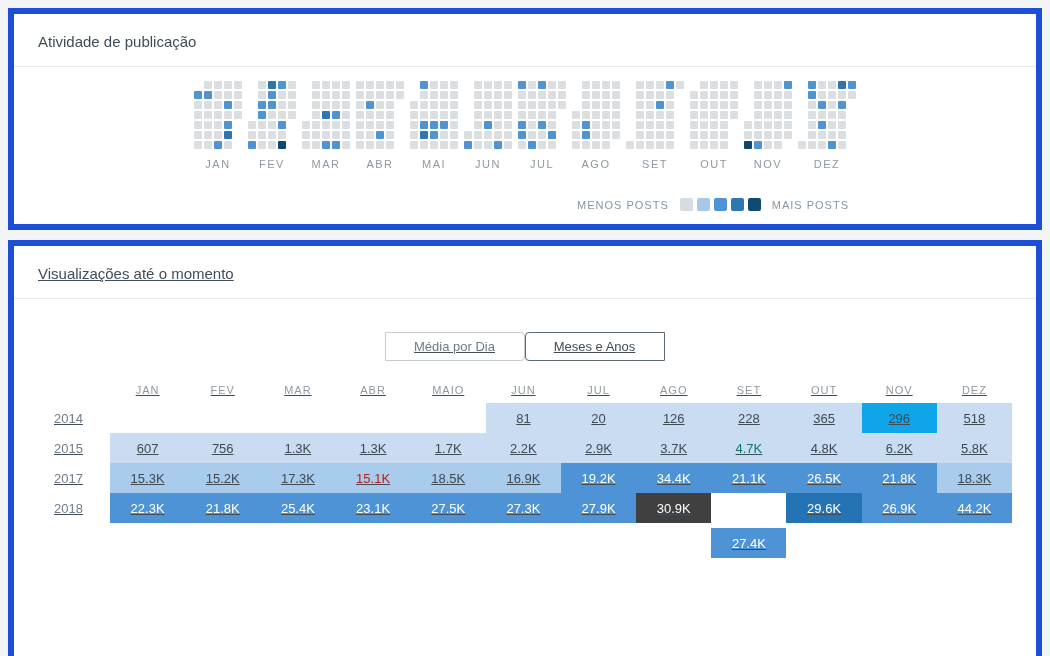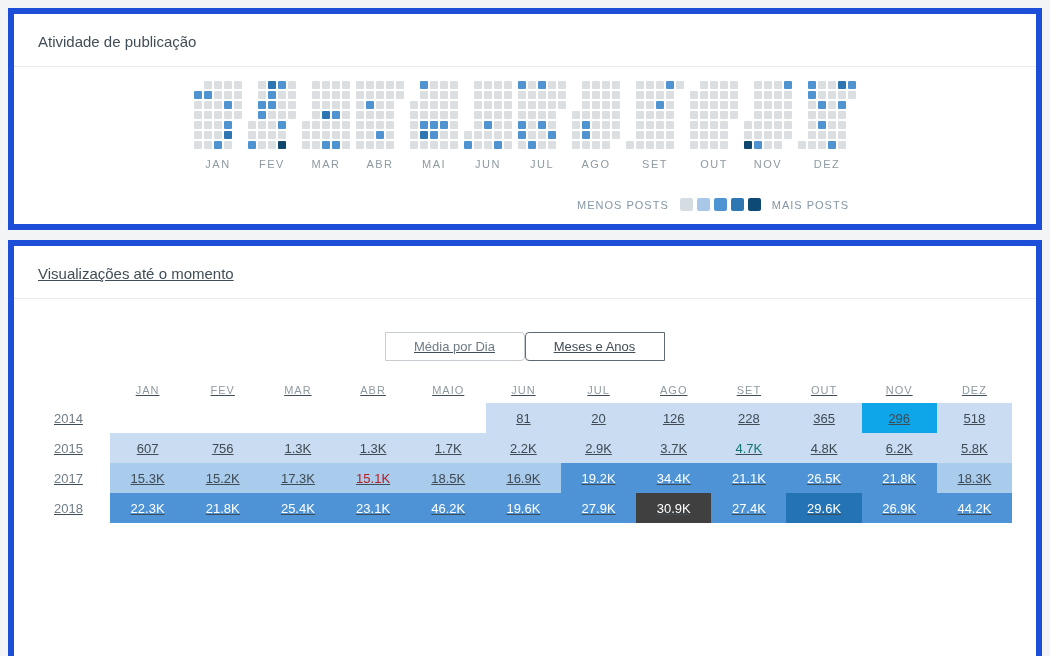--- a/index.html
+++ b/index.html
@@ -859,24 +859,24 @@
         <div class="vt-cell" style="background: rgb(77, 147, 214); color: rgb(255, 255, 255);">26.5K</div>
         <div class="vt-cell" style="background: rgb(77, 147, 214); color: rgb(255, 255, 255);">21.8K</div>
         <div class="vt-cell" style="background: rgb(169, 203, 236); color: rgb(63, 74, 84);">18.3K</div>
       </div>
       <div class="vt-row">
         <div class="vt-cell vt-year">2018</div>
         <div class="vt-cell" style="background: rgb(77, 147, 214); color: rgb(255, 255, 255);">22.3K</div>
         <div class="vt-cell" style="background: rgb(77, 147, 214); color: rgb(255, 255, 255);">21.8K</div>
         <div class="vt-cell" style="background: rgb(77, 147, 214); color: rgb(255, 255, 255);">25.4K</div>
         <div class="vt-cell" style="background: rgb(77, 147, 214); color: rgb(255, 255, 255);">23.1K</div>
-        <div class="vt-cell" style="background: rgb(77, 147, 214); color: rgb(255, 255, 255);">46.2K</div>
-        <div class="vt-cell" style="background: rgb(77, 147, 214); color: rgb(255, 255, 255);">19.6K</div>
+        <div class="vt-cell" style="background: rgb(77, 147, 214); color: rgb(255, 255, 255);">27.5K</div>
+        <div class="vt-cell" style="background: rgb(77, 147, 214); color: rgb(255, 255, 255);">27.3K</div>
         <div class="vt-cell" style="background: rgb(77, 147, 214); color: rgb(255, 255, 255);">27.9K</div>
         <div class="vt-cell" style="background: #404040; color: rgb(255, 255, 255);">30.9K</div>
-        <div class="vt-cell" style="background: rgb(77, 147, 214); color: rgb(255, 255, 255);">27.4K</div>
+        <div class="vt-cell" style="background: rgb(77, 147, 214); color: rgb(255, 255, 255); margin-top: 35px;">27.4K</div>
         <div class="vt-cell" style="background: rgb(36, 115, 181); color: rgb(255, 255, 255);">29.6K</div>
         <div class="vt-cell" style="background: rgb(77, 147, 214); color: rgb(255, 255, 255);">26.9K</div>
         <div class="vt-cell" style="background: rgb(77, 147, 214); color: rgb(255, 255, 255);">44.2K</div>
       </div>
     </div>
 
 </div>
 
 </body></html>

